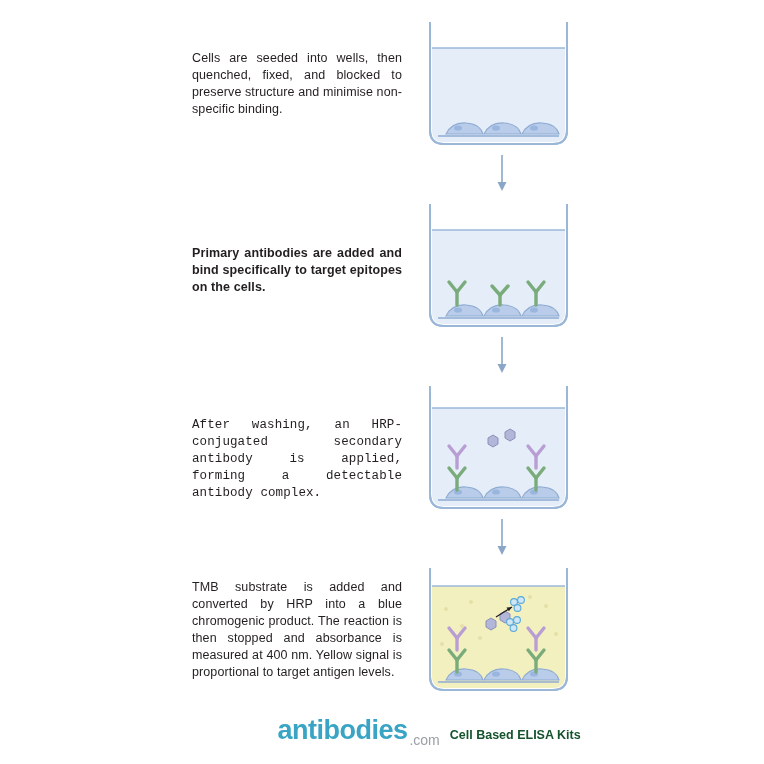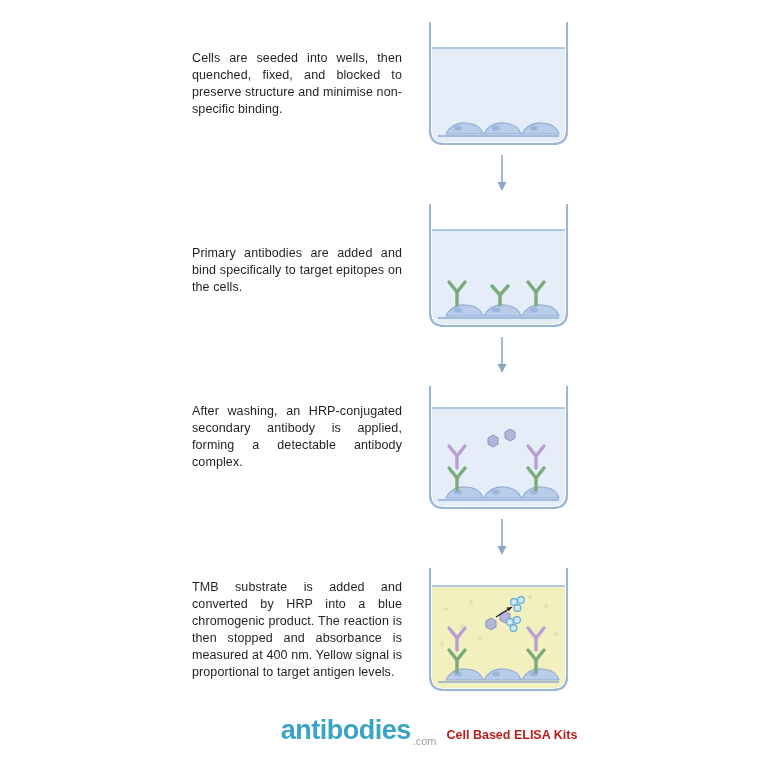--- a/index.html
+++ b/index.html
@@ -62,30 +62,30 @@
     padding-left: 40px;
   }
   .brand {
     font-size: 27px;
     font-weight: bold;
     color: #39a4c4;
     letter-spacing: -0.5px;
     font-family: "Liberation Sans", sans-serif;
   }
   .brand-dotcom {
-    font-size: 11px;
+    font-size: 14px;
     color: #9aa0a6;
     margin-left: 2px;
     position: relative;
     top: 6px;
   }
   .footer-caption {
     font-size: 12.5px;
     font-weight: bold;
-    color: #b91c1c;
+    color: #14532d;
     margin-left: 10px;
   }
 </style>
 </head>
 <body>
 
 <div id="diagram">
 
   <div class="step" style="top:0;">
     <div class="step-text" style="top:50px;">Cells are seeded into wells, then quenched, fixed, and blocked to preserve structure and minimise non-specific binding.</div>
@@ -116,21 +116,21 @@
 
     <div class="arrow" style="top:155px;">
       <svg width="14" height="38" viewBox="0 0 14 38">
         <line x1="7" y1="0" x2="7" y2="28" stroke="#8aa7c8" stroke-width="1.6"></line>
         <path d="M2.5 27 L7 36 L11.5 27 Z" fill="#8aa7c8"></path>
       </svg>
     </div>
   </div>
 
   <div class="step" style="top:182px;">
-    <div class="step-text" style="top:63px;">Primary antibodies are added and bind specifically to target epitopes on the cells.</div>
+    <div class="step-text" style="top:63px;font-weight:bold;">Primary antibodies are added and bind specifically to target epitopes on the cells.</div>
 
     <div class="well" style="top:18px;">
       <svg width="145" height="130" viewBox="0 0 145 130">
         <path d="M4 4 L4 112 Q4 126 18 126 L127 126 Q141 126 141 112 L141 4" fill="#ffffff" stroke="#9bb7d8" stroke-width="2"></path>
         <path d="M6 30 L6 112 Q6 124 18 124 L127 124 Q139 124 139 112 L139 30 Z" fill="#e4edf8"></path>
         <line x1="6" y1="30" x2="139" y2="30" stroke="#9bb7d8" stroke-width="1.4"></line>
         <path d="M4 4 L4 112 Q4 126 18 126 L127 126 Q141 126 141 112 L141 4" fill="none" stroke="#9bb7d8" stroke-width="2"></path>
 
         <g>
           <path d="M20 116 q6 -12 20 -11 q14 1 17 11 z" fill="#b9cdeb" stroke="#8fabd2" stroke-width="1.1"></path>
@@ -162,21 +162,21 @@
 
     <div class="arrow" style="top:155px;">
       <svg width="14" height="38" viewBox="0 0 14 38">
         <line x1="7" y1="0" x2="7" y2="28" stroke="#8aa7c8" stroke-width="1.6"></line>
         <path d="M2.5 27 L7 36 L11.5 27 Z" fill="#8aa7c8"></path>
       </svg>
     </div>
   </div>
 
   <div class="step" style="top:364px;">
-    <div class="step-text" style="top:39px;">After washing, an HRP-conjugated secondary antibody is applied, forming a detectable antibody complex.</div>
+    <div class="step-text" style="top:53px;font-family:Liberation Mono, monospace;">After washing, an HRP-conjugated secondary antibody is applied, forming a detectable antibody complex.</div>
 
     <div class="well" style="top:18px;">
       <svg width="145" height="130" viewBox="0 0 145 130">
         <path d="M4 4 L4 112 Q4 126 18 126 L127 126 Q141 126 141 112 L141 4" fill="#ffffff" stroke="#9bb7d8" stroke-width="2"></path>
         <path d="M6 26 L6 112 Q6 124 18 124 L127 124 Q139 124 139 112 L139 26 Z" fill="#e4edf8"></path>
         <line x1="6" y1="26" x2="139" y2="26" stroke="#9bb7d8" stroke-width="1.4"></line>
         <path d="M4 4 L4 112 Q4 126 18 126 L127 126 Q141 126 141 112 L141 4" fill="none" stroke="#9bb7d8" stroke-width="2"></path>
         <g>
           <path d="M20 116 q6 -12 20 -11 q14 1 17 11 z" fill="#b9cdeb" stroke="#8fabd2" stroke-width="1.1"></path>
           <path d="M58 116 q6 -12 20 -11 q14 1 17 11 z" fill="#b9cdeb" stroke="#8fabd2" stroke-width="1.1"></path>

